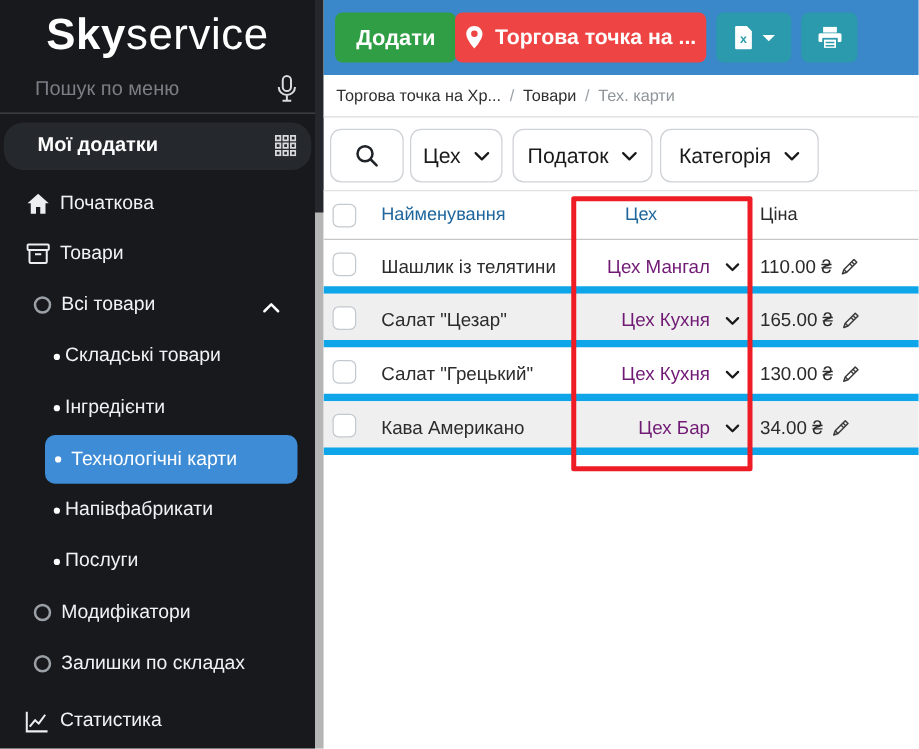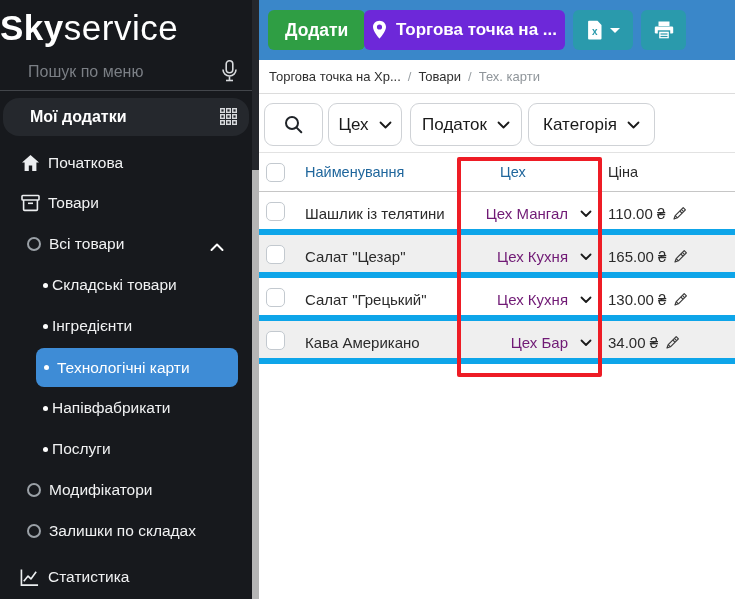--- a/index.html
+++ b/index.html
@@ -3,21 +3,21 @@
 <meta charset="utf-8">
 <style>
   * { margin:0; padding:0; box-sizing:border-box; }
   html,body { width:735px; height:599px; overflow:hidden; }
   body { font-family:"Liberation Sans", sans-serif; background:#fff; position:relative; }
 
   .app { position:absolute; inset:0; width:735px; height:599px; }
 
   
   .sidebar { position:absolute; left:0; top:0; width:252px; height:599px; background:#17191d; color:#f1f2f3; }
-  .logo { position:absolute; top:8px; left:0; width:252px; color:#fff; font-size:35px; letter-spacing:.5px; white-space:nowrap; }
+  .logo { position:absolute; top:8px; left:0; width:252px; text-align:center; color:#fff; font-size:35px; letter-spacing:.5px; white-space:nowrap; }
   .logo .lb { font-weight:700; }
   .logo .ll { font-weight:300; }
   .searchrow { position:absolute; top:56px; left:0; width:252px; height:33px; }
   .searchrow input { position:absolute; left:28px; top:2px; width:180px; height:28px; background:transparent; border:none; outline:none; color:#e7e8ea; font-size:16px; font-family:"Liberation Sans", sans-serif; }
   .searchrow input::placeholder { color:#7b7f85; }
   .searchrow .mic { position:absolute; right:14px; top:4px; }
   .sdivider { position:absolute; top:90px; left:0; width:252px; height:1px; background:#43464b; }
   .myapps { position:absolute; top:98px; left:3px; width:246px; height:38px; background:#25282d; border-radius:16px; display:flex; align-items:center; cursor:pointer; }
   .myapps .lbl { margin-left:27px; font-size:16px; font-weight:600; color:#fff; }
   .myapps .grid { position:absolute; right:12px; top:10px; }
@@ -36,21 +36,21 @@
 
   
   .vscroll { position:absolute; left:252px; top:0; width:7px; height:599px; background:#b5b5b5; }
   .vscroll .thumb { position:absolute; left:0; top:0; width:7px; height:170px; background:#25272c; }
 
   
   .main { position:absolute; left:259px; top:0; width:476px; height:599px; background:#fff; }
   .topbar { position:absolute; left:0; top:0; width:476px; height:60px; background:#3a87c9; }
   .btn { position:absolute; top:10px; height:40px; border:none; border-radius:6px; color:#fff; font-family:"Liberation Sans", sans-serif; cursor:pointer; display:flex; align-items:center; justify-content:center; }
   .btn-add { left:9px; padding:0 17px; background:#2f9e44; font-size:17.5px; font-weight:600; }
-  .btn-store { left:105px; width:201px; background:#6d28d9; font-size:17px; font-weight:600; gap:9px; }
+  .btn-store { left:105px; width:201px; background:#ef4444; font-size:17px; font-weight:600; gap:9px; }
   .btn-excel { left:314px; width:60px; background:#2a9aac; gap:7px; }
   .btn-print { left:382px; width:45px; background:#2a9aac; }
   .caret-down { width:0; height:0; border-left:5px solid transparent; border-right:5px solid transparent; border-top:5px solid #fff; }
 
   .breadcrumb { position:absolute; left:0; top:60px; width:476px; height:34px; background:#fff; border-bottom:1px solid #dcdcdc; display:flex; align-items:center; padding-left:10px; gap:7px; font-size:13px; }
   .crumb { color:#2f2f2f; cursor:pointer; }
   .crumb.current { color:#8f959a; cursor:default;text-align:center; }
   .crumb-sep { color:#9aa0a5; }
 
   .fbtn { position:absolute; top:103px; height:43px; background:#fff; border:1px solid #cfd2d6; border-radius:9px; display:flex; align-items:center; justify-content:center; gap:10px; font-size:17px; color:#1a1a1a; font-family:"Liberation Sans", sans-serif; cursor:pointer; }

